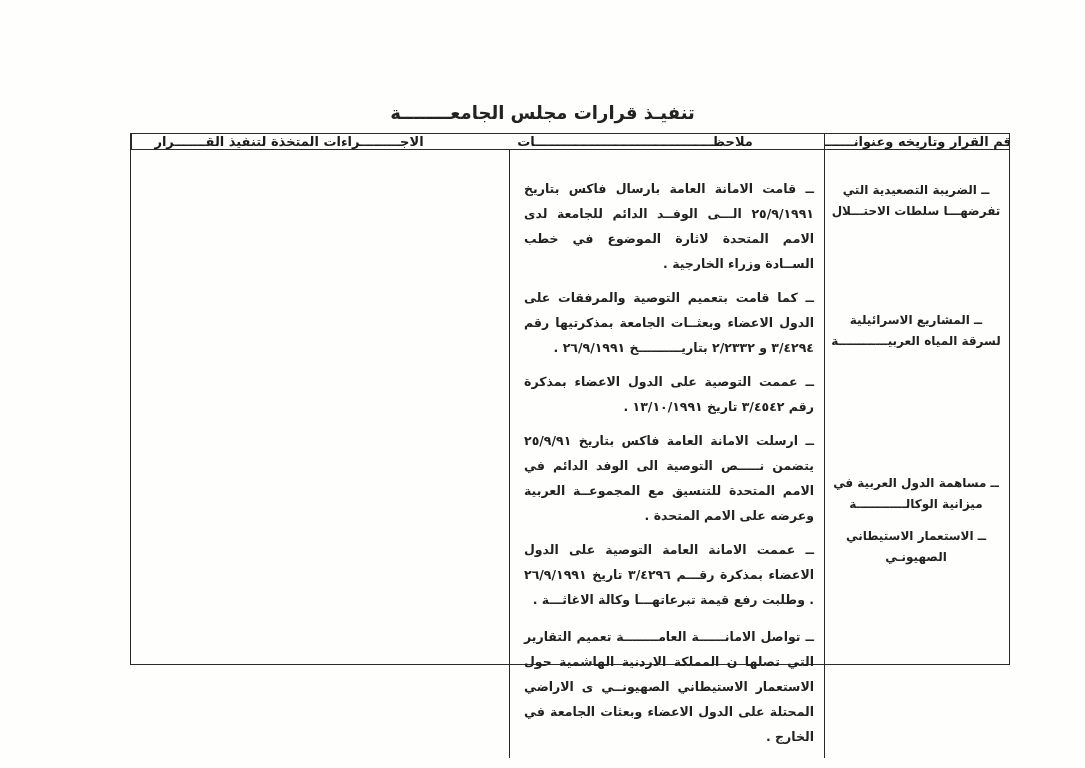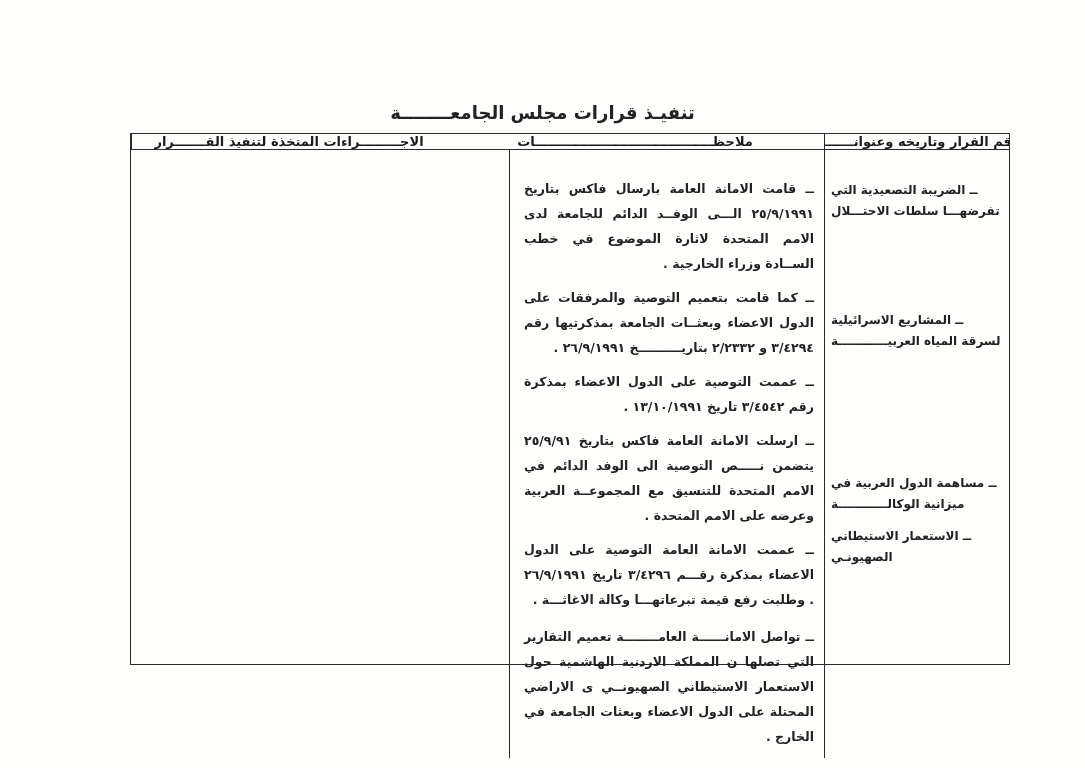--- a/index.html
+++ b/index.html
@@ -66,21 +66,21 @@
     border-left: 1.5px solid #2a2a2a;
     padding: 26px 10px 0 14px;
   }
   .body-notes { flex: 1; }
   .decision-item {
     position: absolute;
     right: 8px; left: 6px;
     font-size: 12px;
     font-weight: bold;
     line-height: 21px;
-    text-align: left;
+    text-align: center;
     color: #222;
   }
   .d0 { top: 30px; }
   .d1 { top: 160px; }
   .d2 { top: 212px; }
   .d3 { top: 323px; }
   .d4 { top: 376px; }
   .proc-item {
     font-size: 12.5px;
     font-weight: bold;

